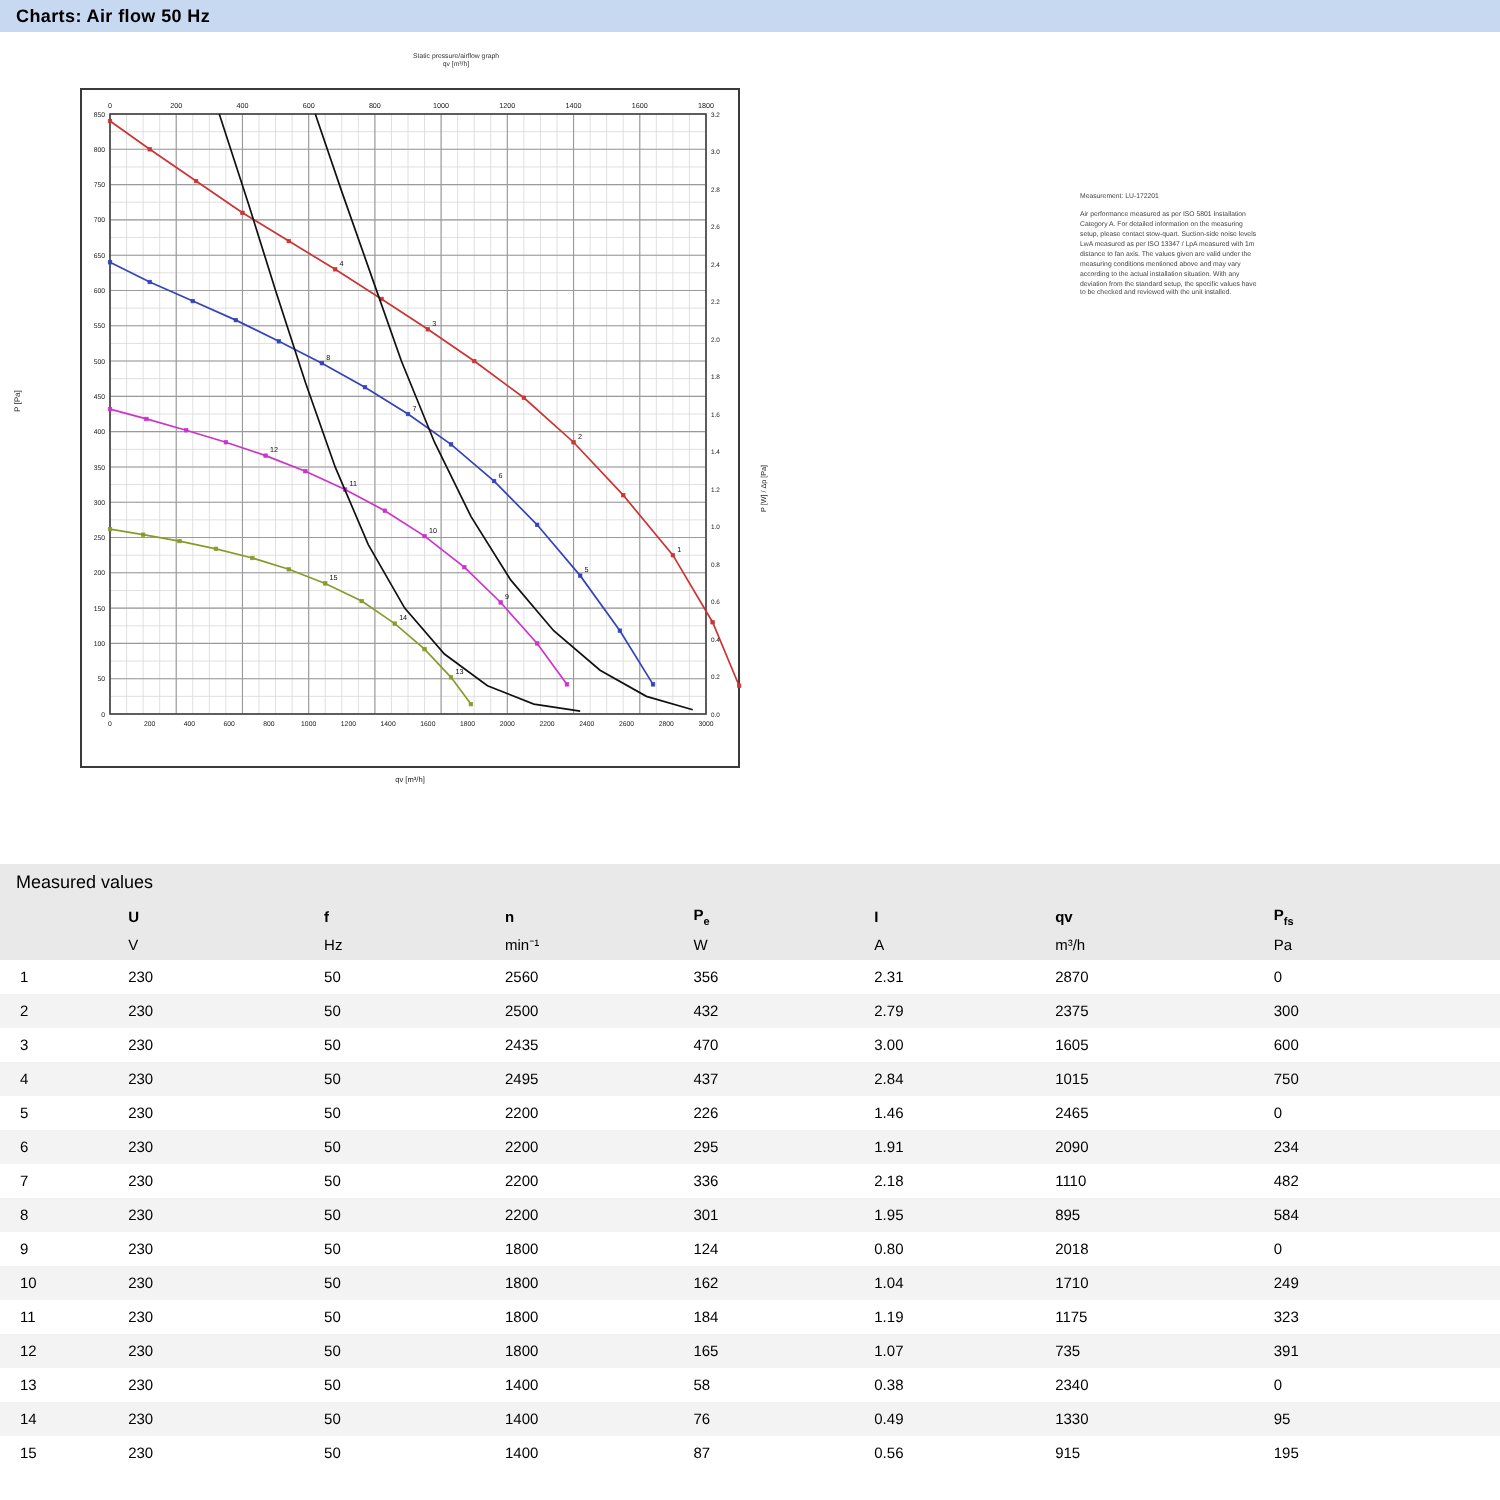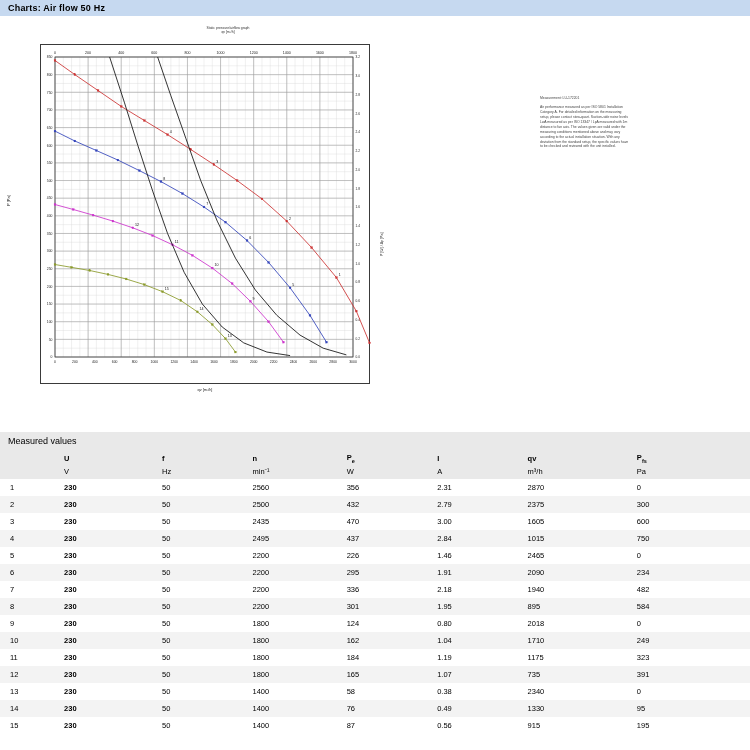--- a/index.html
+++ b/index.html
@@ -130,21 +130,21 @@
     vertical-align: middle;
   }
   .mv-table tr.unit-row th {
     font-weight: normal;
     height: 13px;
     padding-top: 0;
   }
   .mv-table tr.data-row td { border: none; }
   .mv-table tr.shade td { background: #f3f3f3; }
   .col-idx { width: 34px; padding-left: 10px !important; }
-  .col-u   { width: 52px; font-weight: bold; }
+  .col-u   { width: 52px; }
   .col-f   { width: 48px; }
   .col-n   { width: 50px; }
   .col-p   { width: 48px; }
   .col-i   { width: 48px; }
   .col-qv  { width: 58px; }
   .col-pfs { width: 60px; }
   .sub { font-size: 5.5px; vertical-align: sub; }
 </style>
 </head>
 <body>
@@ -504,21 +504,21 @@
           <td class="col-qv">2090</td>
           <td class="col-pfs">234</td>
         </tr>
         <tr class="data-row">
           <td class="col-idx">7</td>
           <td class="col-u">230</td>
           <td class="col-f">50</td>
           <td class="col-n">2200</td>
           <td class="col-p">336</td>
           <td class="col-i">2.18</td>
-          <td class="col-qv">1940</td>
+          <td class="col-qv">1110</td>
           <td class="col-pfs">482</td>
         </tr>
         <tr class="data-row shade">
           <td class="col-idx">8</td>
           <td class="col-u">230</td>
           <td class="col-f">50</td>
           <td class="col-n">2200</td>
           <td class="col-p">301</td>
           <td class="col-i">1.95</td>
           <td class="col-qv">895</td>

